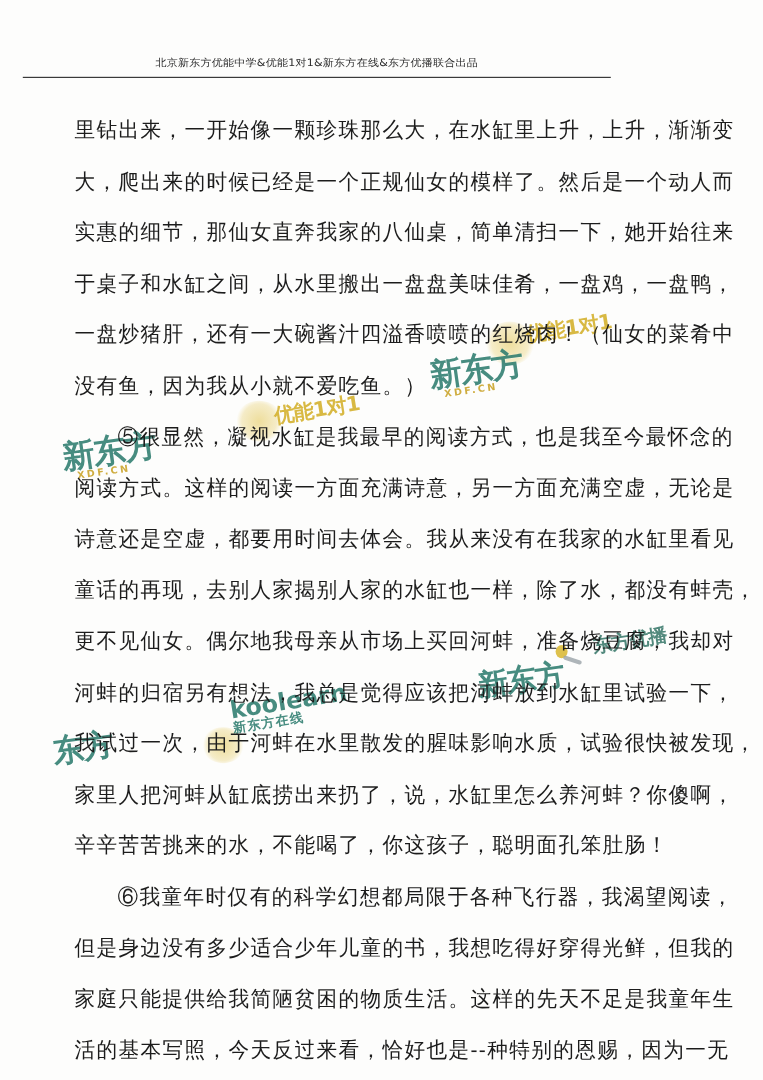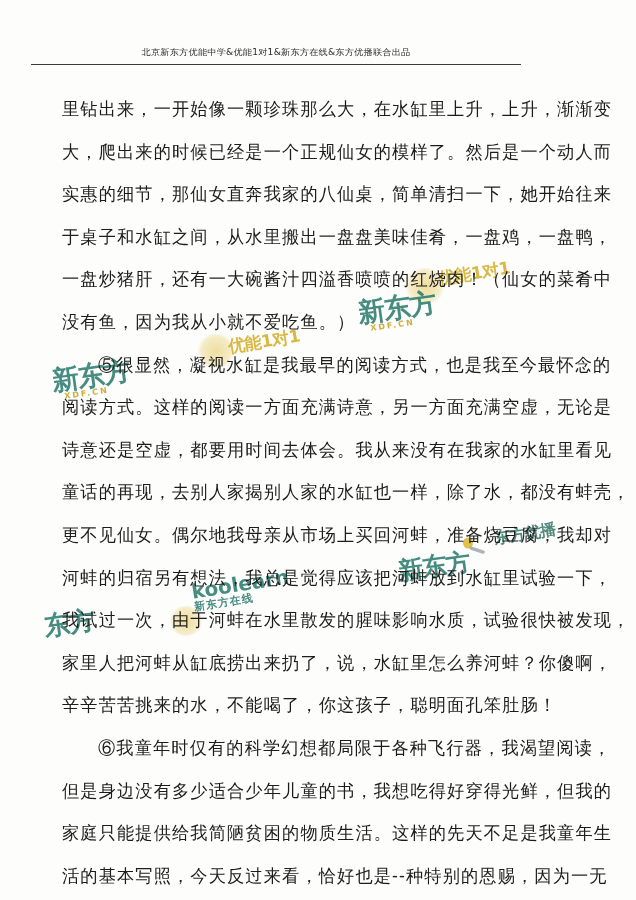--- a/index.html
+++ b/index.html
@@ -15,21 +15,21 @@
     width: 636px;
     height: 900px;
     background: #fdfdfc;
     overflow: hidden;
   }
 
   
   .header-zone {
     position: absolute;
     top: 46px;
-    left: 12px;
+    left: 0;
     width: 528px;
     height: 30px;
   }
   .header-text {
     text-align: center;
     font-size: 9.2px;
     letter-spacing: 0.2px;
     color: #2d2d2d;
     font-family: "DejaVu Sans", sans-serif;
     white-space: nowrap;

